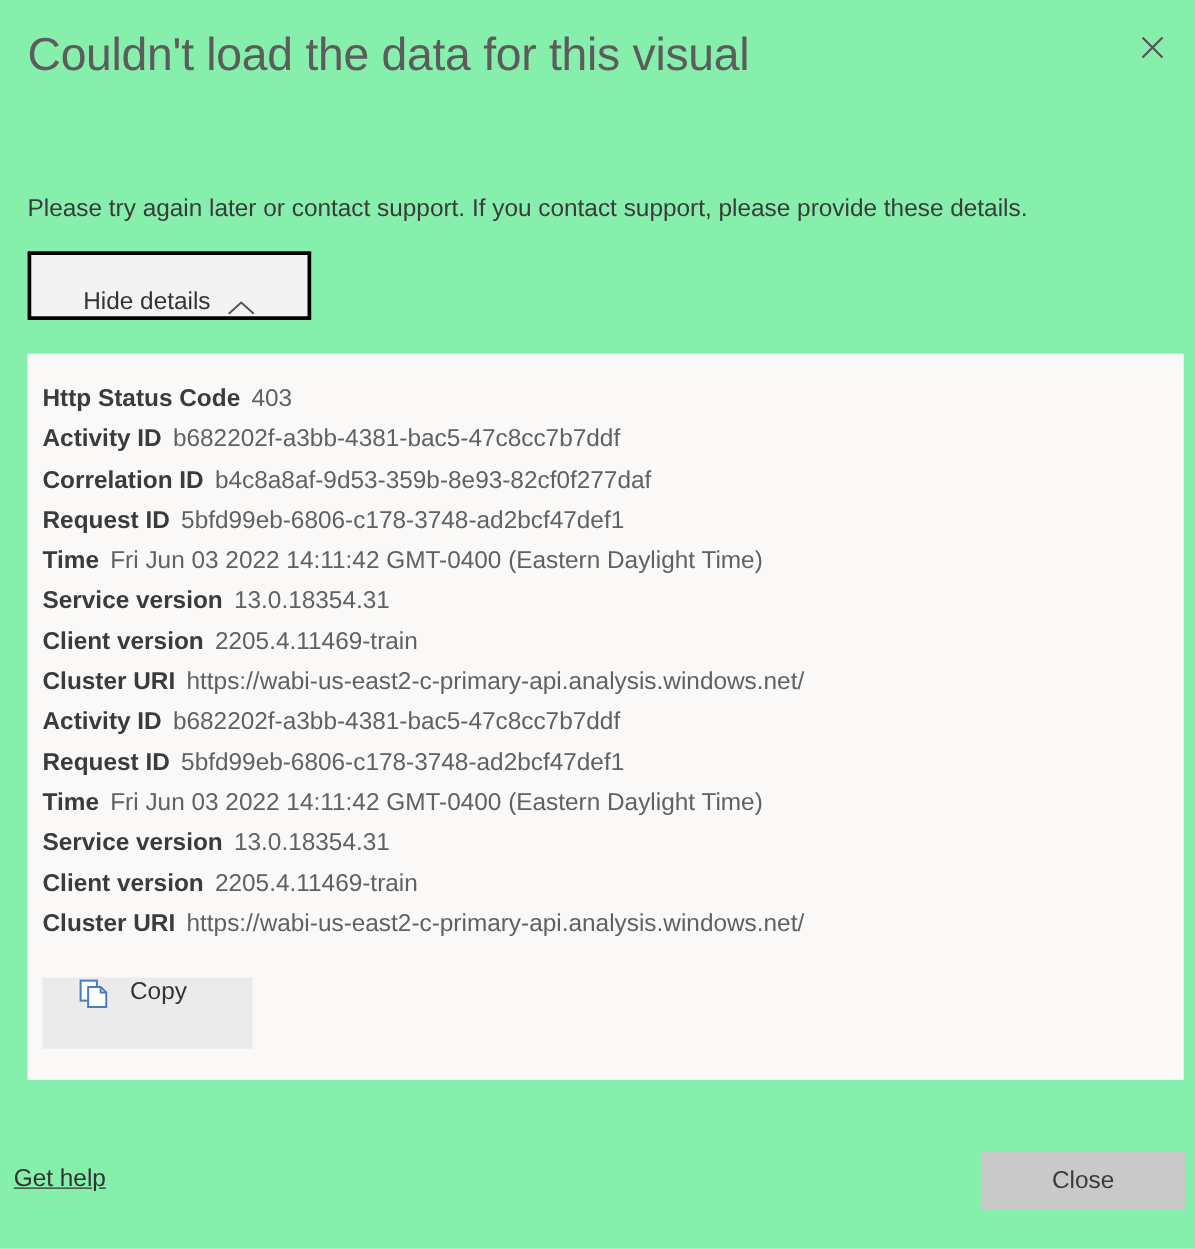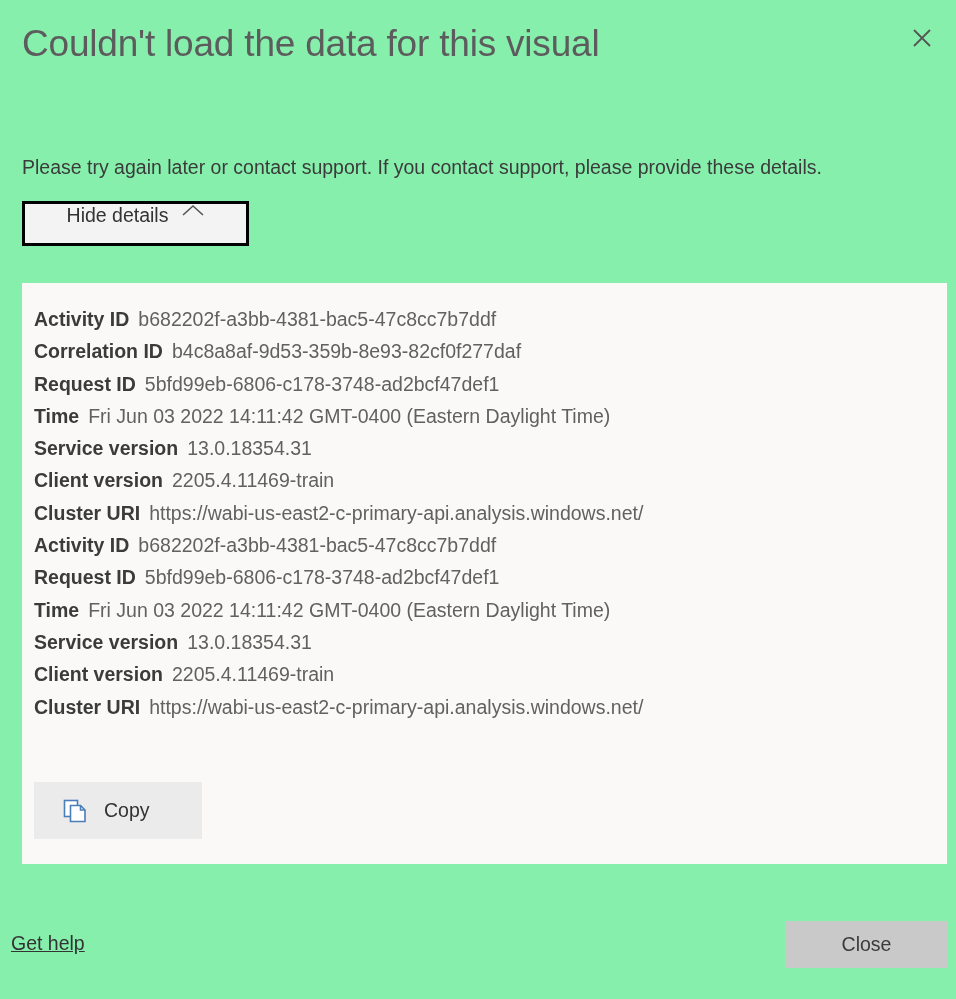--- a/index.html
+++ b/index.html
@@ -67,26 +67,26 @@
   }
   .para-1 { top: 101px; }
   .para-2 { top: 155px; }
 
   
   .hide-details-btn {
     position: absolute;
     left: 22px;
     top: 201px;
     width: 227px;
-    height: 45px;
+    height: 55px;
     box-sizing: border-box;
     background: #f3f3f3;
     border: 3px solid #000000;
     display: flex;
-    align-items: flex-start;
+    align-items: flex-end;
     justify-content: center;
     gap: 14px;
     font-family: "Liberation Sans", sans-serif;
     font-size: 19.5px;
     color: #333333;
     cursor: pointer;
     padding: 0;
   }
   .chev { display: block; }
 
@@ -122,21 +122,20 @@
   .copy-btn {
     position: absolute;
     left: 34px;
     top: 782px;
     width: 168px;
     height: 57px;
     box-sizing: border-box;
     background: #ebebeb;
     border: none;
     display: flex;
-    align-items: center;
     gap: 16px;
     padding: 0 0 0 28px;
     font-family: "Liberation Sans", sans-serif;
     font-size: 19.5px;
     color: #333333;
     cursor: pointer;
   }
   .copy-icon { display: block; }
 
   
@@ -184,20 +183,21 @@
 
   <button class="hide-details-btn">
     <span>Hide details</span>
     <svg class="chev" width="22" height="13" viewBox="0 0 22 13">
       <path d="M1 11 L11 2 L21 11" stroke="#555555" stroke-width="1.6" fill="none"></path>
     </svg>
   </button>
 
   <div class="details-panel">
     <div id="details-rows">
+        <div class="detail-row"><span class="detail-label">Http Status Code</span><span class="detail-value">403</span></div>
         <div class="detail-row"><span class="detail-label">Activity ID</span><span class="detail-value">b682202f-a3bb-4381-bac5-47c8cc7b7ddf</span></div>
         <div class="detail-row"><span class="detail-label">Correlation ID</span><span class="detail-value">b4c8a8af-9d53-359b-8e93-82cf0f277daf</span></div>
         <div class="detail-row"><span class="detail-label">Request ID</span><span class="detail-value">5bfd99eb-6806-c178-3748-ad2bcf47def1</span></div>
         <div class="detail-row"><span class="detail-label">Time</span><span class="detail-value">Fri Jun 03 2022 14:11:42 GMT-0400 (Eastern Daylight Time)</span></div>
         <div class="detail-row"><span class="detail-label">Service version</span><span class="detail-value">13.0.18354.31</span></div>
         <div class="detail-row"><span class="detail-label">Client version</span><span class="detail-value">2205.4.11469-train</span></div>
         <div class="detail-row"><span class="detail-label">Cluster URI</span><span class="detail-value">https://wabi-us-east2-c-primary-api.analysis.windows.net/</span></div>
         <div class="detail-row"><span class="detail-label">Activity ID</span><span class="detail-value">b682202f-a3bb-4381-bac5-47c8cc7b7ddf</span></div>
         <div class="detail-row"><span class="detail-label">Request ID</span><span class="detail-value">5bfd99eb-6806-c178-3748-ad2bcf47def1</span></div>
         <div class="detail-row"><span class="detail-label">Time</span><span class="detail-value">Fri Jun 03 2022 14:11:42 GMT-0400 (Eastern Daylight Time)</span></div>

